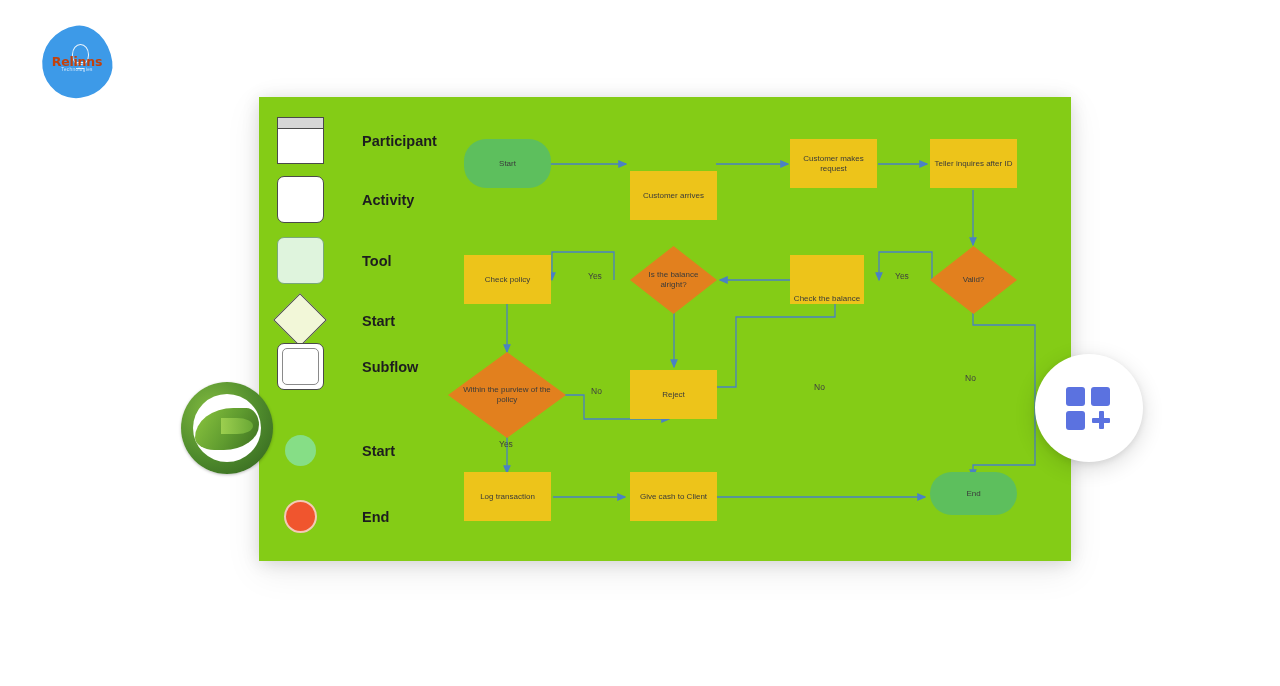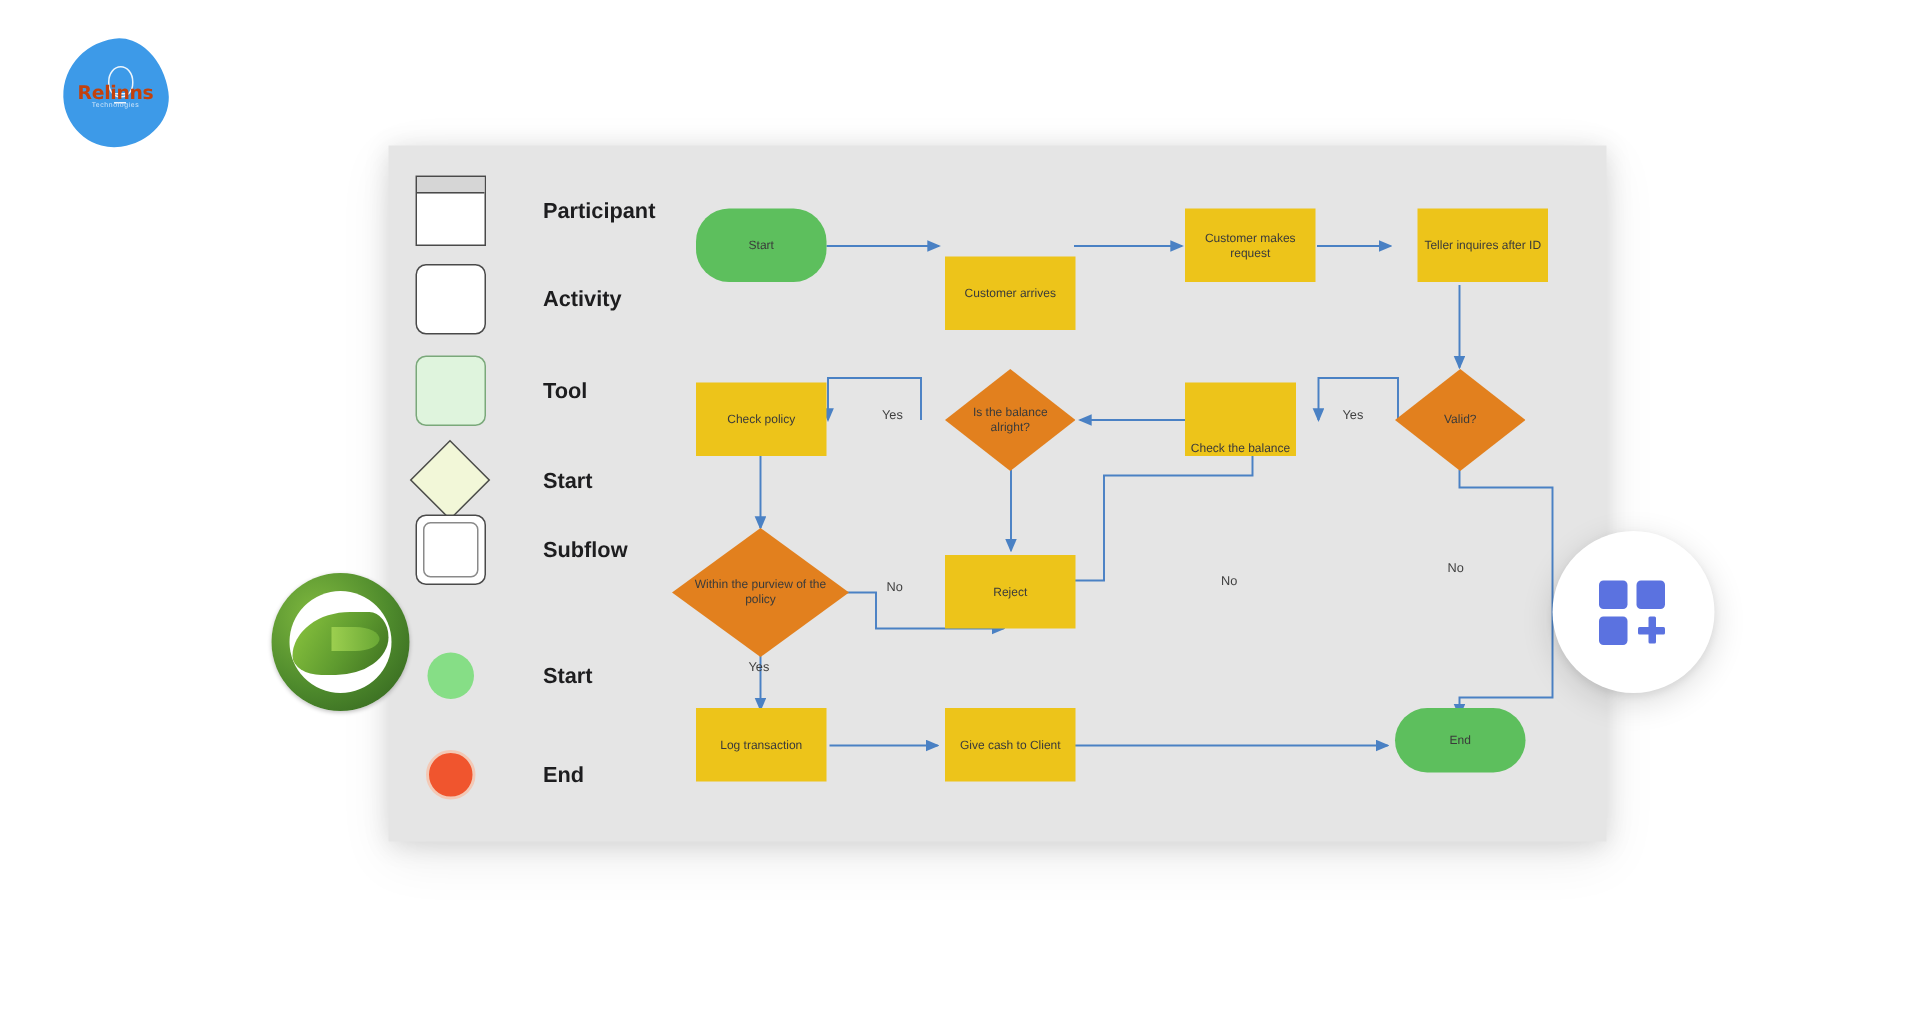--- a/index.html
+++ b/index.html
@@ -36,21 +36,21 @@
   }
   .brand-bulb:after{
     content:"";position:absolute;left:3px;top:17px;width:8px;height:5px;
     border-top:1.2px solid rgba(255,255,255,.9);
     border-bottom:1.2px solid rgba(255,255,255,.9);
   }
 
   
   .board{
     position:absolute;left:259px;top:97px;width:812px;height:464px;
-    background:#e5e5e5;
+    background:#84cc16;
     box-shadow:0 2px 16px rgba(0,0,0,.13), 0 10px 34px rgba(0,0,0,.08);
   }
 
   
   .legend{position:absolute;left:18px;top:20px;}
   .legend-row{position:absolute;left:0;display:flex;align-items:center;}
   .legend-label{
     margin-left:38px;font-size:14.5px;font-weight:700;color:#1d1d1f;
     white-space:nowrap;
   }
@@ -254,21 +254,21 @@
     </div>
 
     <div class="node n-proc" style="left:371px;top:42px;width:87px;height:49px;margin-top:32px;">
       <span>Customer arrives</span>
     </div>
 
     <div class="node n-proc" style="left:531px;top:42px;width:87px;height:49px;">
       <span>Customer makes request</span>
     </div>
 
-    <div class="node n-proc" style="left:686px;top:42px;width:87px;height:49px;">
+    <div class="node n-proc" style="left:671px;top:42px;width:87px;height:49px;">
       <span>Teller inquires after ID</span>
     </div>
 
     <div class="n-dia-wrap" style="left:671px;top:149px;width:87px;height:68px;">
       <div class="n-dia-shape"></div>
       <div class="n-dia-text">Valid?</div>
     </div>
 
     <div class="node n-proc" style="left:531px;top:158px;width:74px;height:49px;align-items:flex-end;">
       <span>Check the balance</span>

